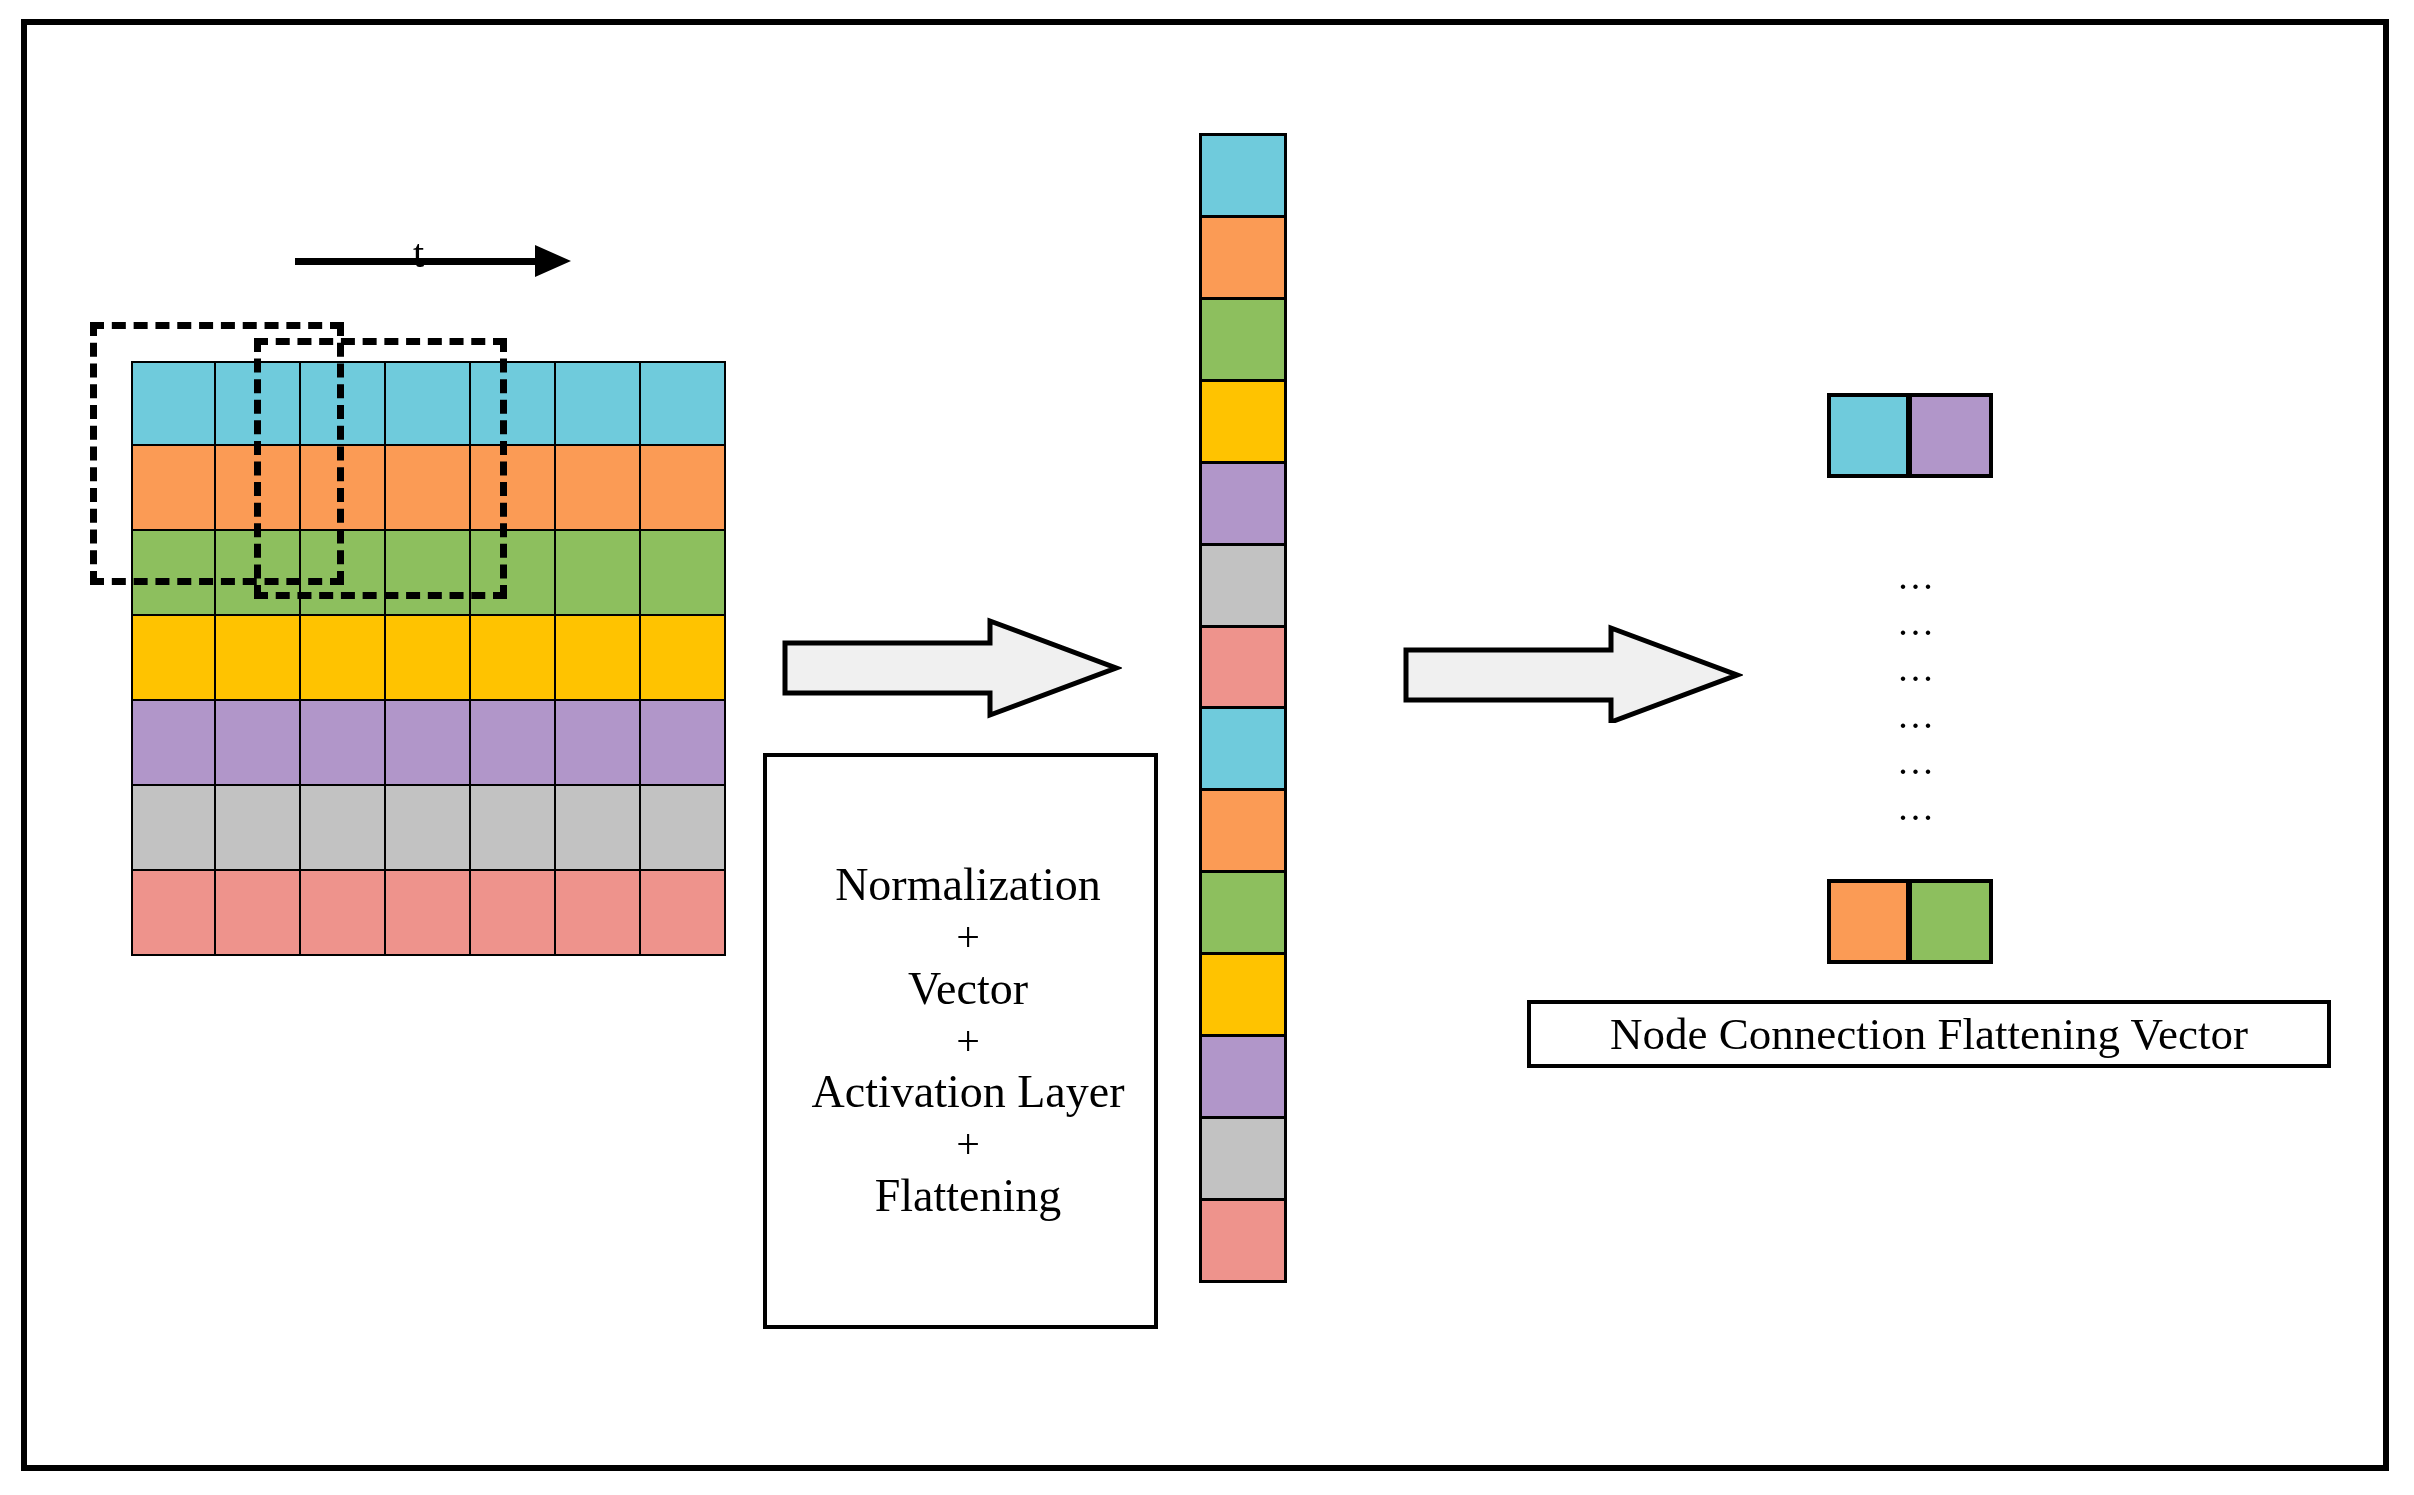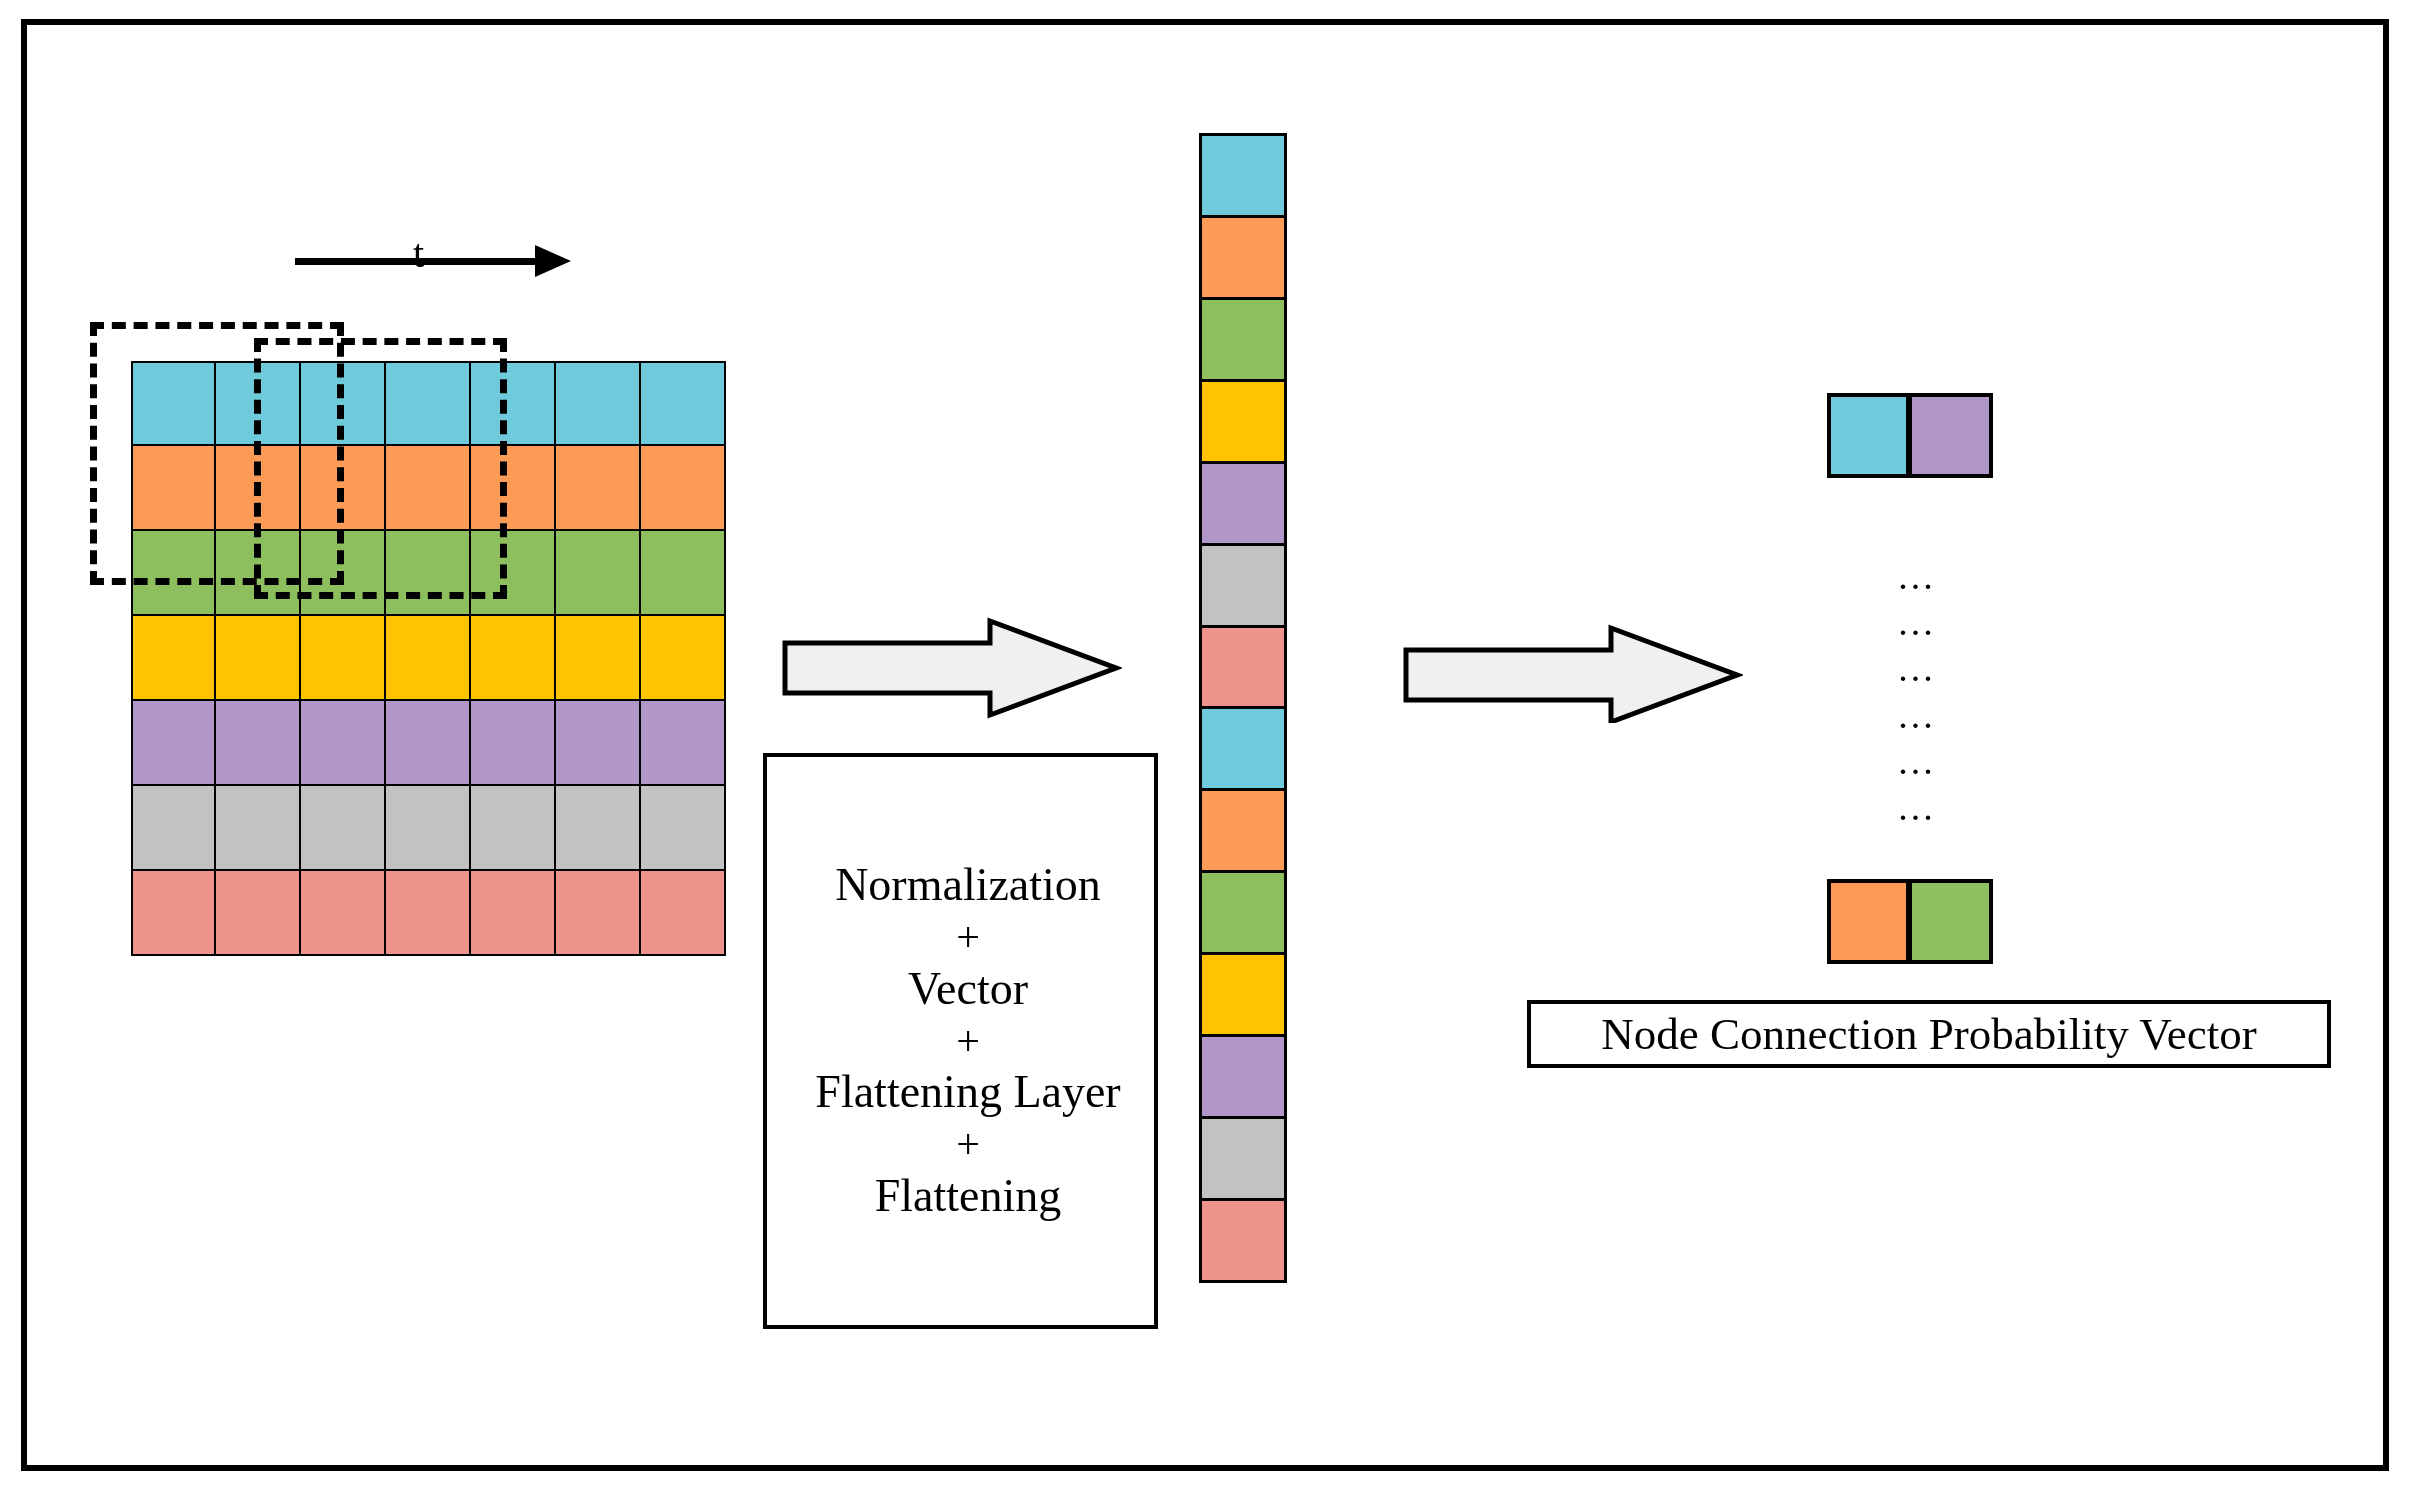--- a/index.html
+++ b/index.html
@@ -273,21 +273,21 @@
 
   <svg class="block-arrow" style="left:782px; top:613px;" width="340" height="110" viewBox="0 0 340 110">
     <polygon points="3,30 208,30 208,8 334,55 208,102 208,80 3,80" fill="#F0F0F0" stroke="#000000" stroke-width="5" stroke-linejoin="miter"></polygon>
   </svg>
 
   <div id="transform-box">
     <div class="tline">Normalization</div>
     <div class="tplus">+</div>
     <div class="tline">Vector</div>
     <div class="tplus">+</div>
-    <div class="tline">Flattening Layer</div>
+    <div class="tline">Activation Layer</div>
     <div class="tplus">+</div>
     <div class="tline">Flattening</div>
   </div>
 
   <div id="flat-vector">
       <div class="vcell" style="background: rgb(111, 203, 220);"></div>
       <div class="vcell" style="background: rgb(251, 155, 85);"></div>
       <div class="vcell" style="background: rgb(141, 191, 94);"></div>
       <div class="vcell" style="background: rgb(255, 195, 0);"></div>
       <div class="vcell" style="background: rgb(177, 150, 201);"></div>
@@ -317,16 +317,16 @@
       <div class="dots-row">...</div>
       <div class="dots-row">...</div>
       <div class="dots-row">...</div>
     </div>
   <div class="pair" id="pair-bottom">
       <div class="pcell" style="background: rgb(251, 155, 85);"></div>
       <div class="pcell" style="background: rgb(141, 191, 94);"></div>
     </div>
 
   <div id="node-label-box">
-    <span class="nlabel">Node Connection Probability Vector</span>
+    <span class="nlabel">Node Connection Flattening Vector</span>
   </div>
 
 </div>
 
 </body></html>

